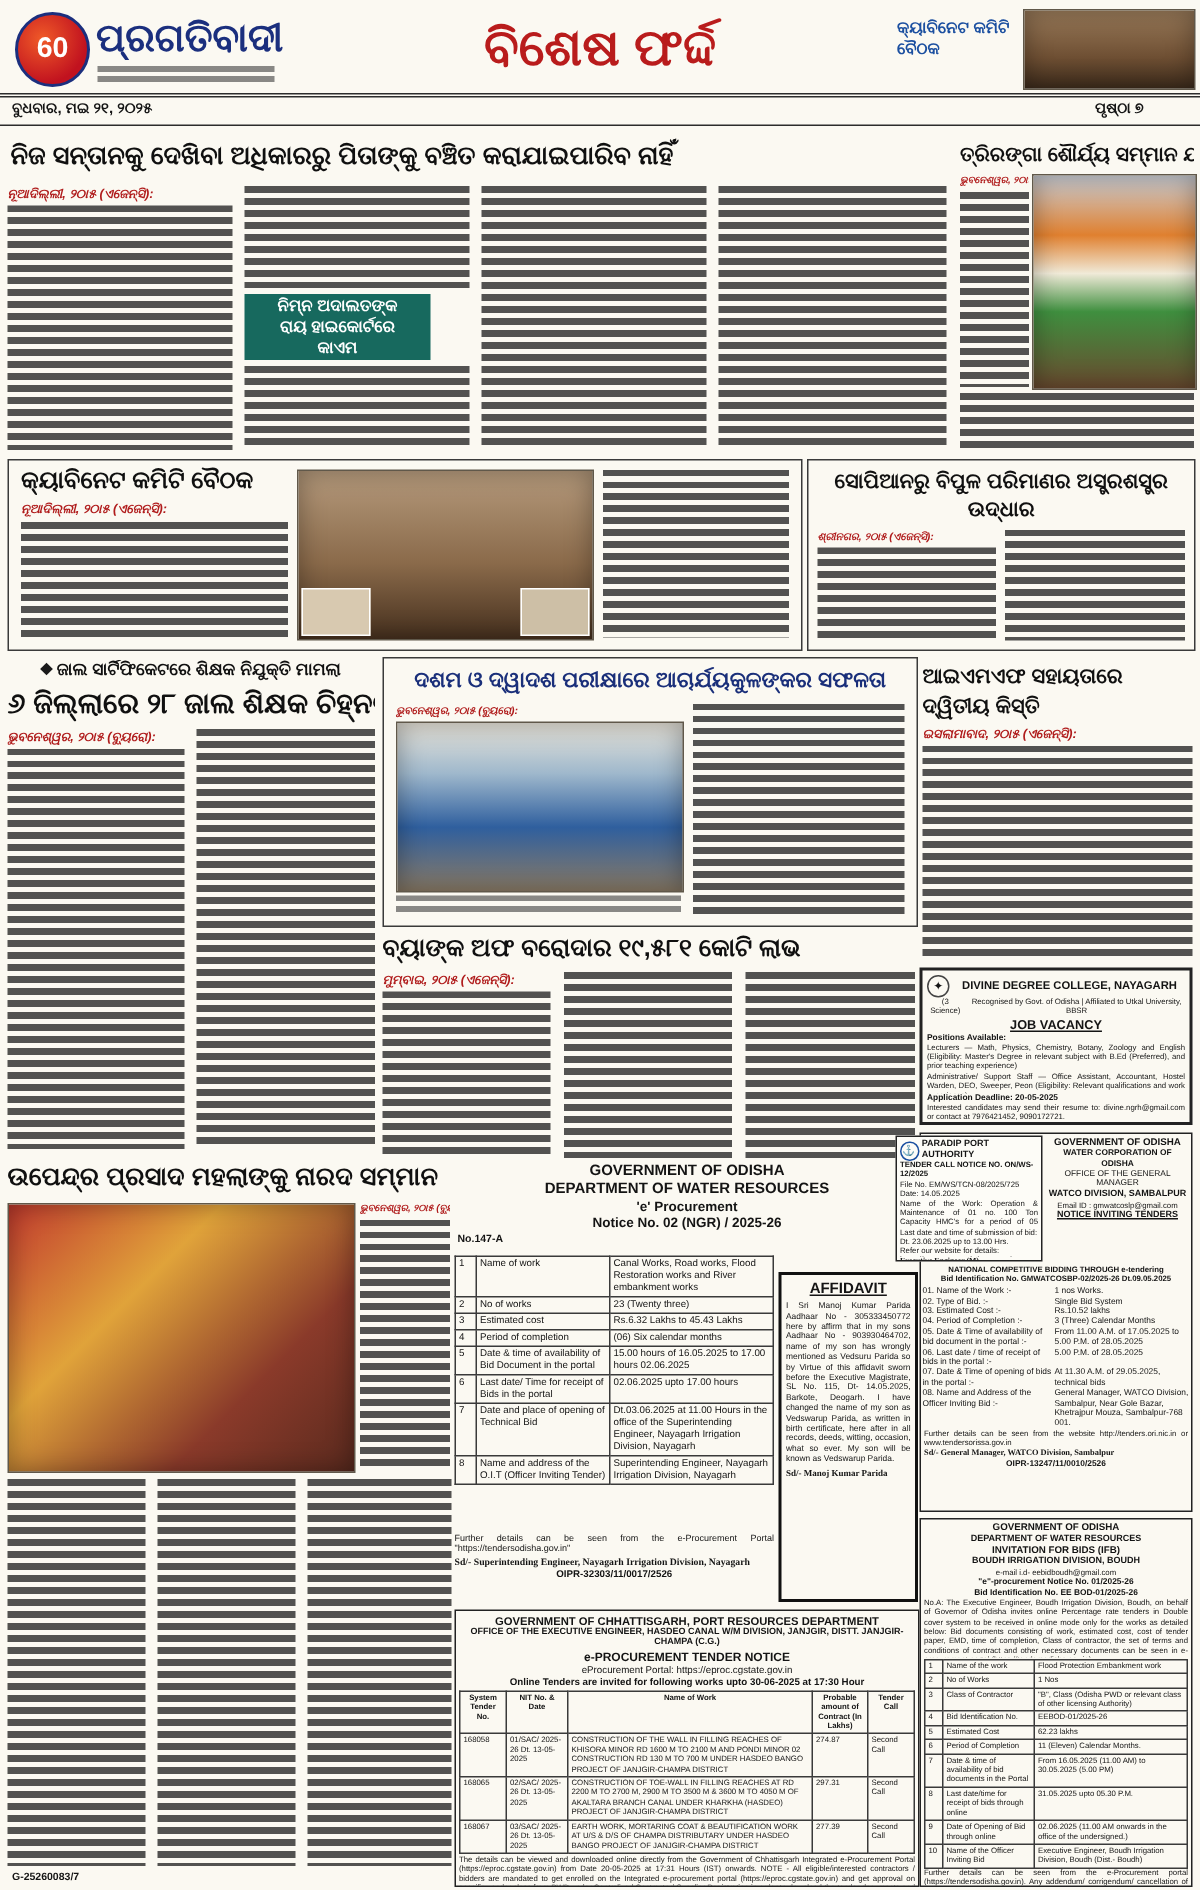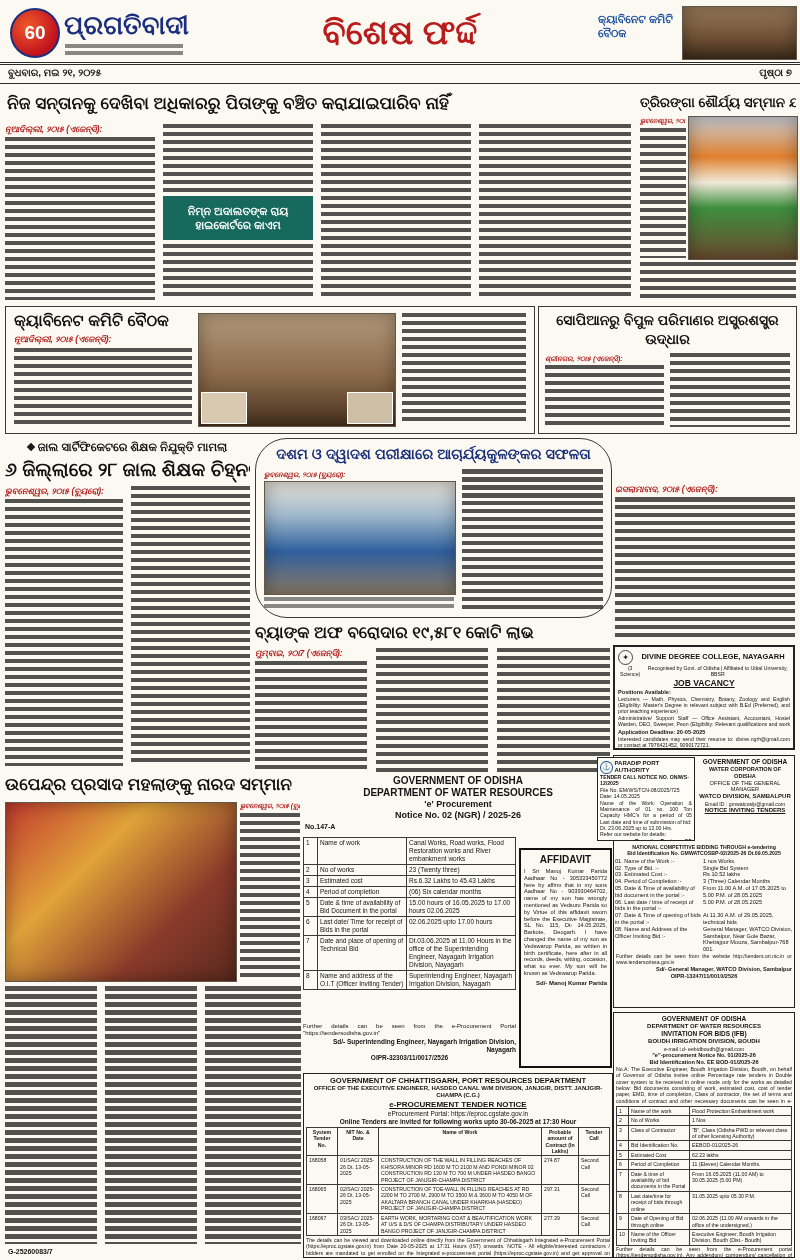--- a/index.html
+++ b/index.html
@@ -1,21 +1,21 @@
 <!DOCTYPE html>
 <html><head>
 <meta charset="utf-8">
 <style>
   html,body{margin:0;padding:0;background:#d8d4c8;}
   .page{position:relative;width:800px;height:1260px;background:#fbf9f2;margin:0 auto;
         font-family:"Liberation Sans",sans-serif;color:#141414;overflow:hidden;}
   .abs{position:absolute;}
   .b{font-weight:700;}
   .tc{text-align:center;}
-  .tr{text-align:right;}
+  .tr{text-align:left;font-family:Liberation Serif, serif;}
   .j{text-align:justify;}
   .clip{overflow:hidden;}
   .nw{white-space:nowrap;}
   .hl{font-weight:700;color:#101010;overflow:hidden;font-family:"Liberation Sans",sans-serif;}
   .byl{color:#b01c1c;font-weight:700;font-size:8.5px;line-height:11px;overflow:hidden;white-space:nowrap;font-style:italic;}
   .greek{background-image:repeating-linear-gradient(180deg,rgba(35,35,35,.78) 0px,rgba(35,35,35,.78) 4.5px,transparent 4.5px,transparent 8px);}
   .greek.lt{background-image:repeating-linear-gradient(180deg,rgba(60,60,60,.6) 0px,rgba(60,60,60,.6) 4px,transparent 4px,transparent 7px);}
   .box{border:1px solid #3a3a3a;background:#fbf9f2;}
   .photo{border:1px solid #60584a;box-shadow:inset 0 0 18px rgba(0,0,0,.35);}
   .rule-d{border-top:3px double #2c2c2c;height:0;}
@@ -50,21 +50,21 @@
 
   <div class="abs rule-d" style="left:0;top:62px;width:800px;"></div>
   <div class="abs b nw clip" style="left:8px;top:67px;width:260px;height:13px;font-size:10px;">ବୁଧବାର, ମଇ ୨୧, ୨୦୨୫</div>
   <div class="abs b nw clip tr" style="left:730px;top:67px;width:62px;height:13px;font-size:10px;">ପୃଷ୍ଠା ୭</div>
   <div class="abs rule-s" style="left:0;top:83px;width:800px;"></div>
 
   <div class="abs hl nw clip" style="left:7px;top:88px;width:632px;height:32px;font-size:17px;line-height:32px;">ନିଜ ସନ୍ତାନକୁ ଦେଖିବା ଅଧିକାରରୁ ପିତାଙ୍କୁ ବଞ୍ଚିତ କରାଯାଇପାରିବ ନାହିଁ</div>
   <div class="abs byl" style="left:5px;top:124px;width:150px;">ନୂଆଦିଲ୍ଲୀ, ୨୦ା୫ (ଏଜେନ୍ସି):</div>
   <div class="abs greek" style="left:5px;top:137px;width:150px;height:163px;"></div>
   <div class="abs greek" style="left:163px;top:124px;width:150px;height:68px;"></div>
-  <div class="abs teal tc clip" style="left:163px;top:196px;width:150px;height:44px;display:flex;align-items:center;justify-content:center;padding:18px;box-sizing:border-box;">
+  <div class="abs teal tc clip" style="left:163px;top:196px;width:124px;height:44px;display:flex;align-items:center;justify-content:center;padding:18px;box-sizing:border-box;">
     <span class="b" style="font-size:11px;line-height:14px;">ନିମ୍ନ ଅଦାଲତଙ୍କ ରାୟ ହାଇକୋର୍ଟରେ କାଏମ</span>
   </div>
   <div class="abs greek" style="left:163px;top:244px;width:150px;height:56px;"></div>
   <div class="abs greek" style="left:321px;top:124px;width:150px;height:176px;"></div>
   <div class="abs greek" style="left:479px;top:124px;width:152px;height:176px;"></div>
 
   <div class="abs hl nw clip" style="left:640px;top:93px;width:156px;height:20px;font-size:13.5px;line-height:20px;">ତ୍ରିରଙ୍ଗା ଶୌର୍ଯ୍ୟ ସମ୍ମାନ ଯାତ୍ରା</div>
   <div class="abs byl" style="left:640px;top:117px;width:46px;font-size:6.5px;line-height:8px;">ଭୁବନେଶ୍ୱର, ୨୦ା୫ (ବ୍ୟୁରୋ):</div>
   <div class="abs greek" style="left:640px;top:128px;width:46px;height:130px;"></div>
   <div class="abs photo" style="left:688px;top:116px;width:108px;height:142px;background:linear-gradient(180deg,#c9cdd4 0%,#e0802f 28%,#f0ead8 46%,#3f8f3f 64%,#6b4a2f 100%);"></div>
@@ -89,33 +89,34 @@
   </div>
 
   <div class="abs hl nw clip tc" style="left:5px;top:440px;width:245px;height:15px;font-size:11.5px;line-height:15px;">
     <span class="diamond"></span><span>ଜାଲ ସାର୍ଟିଫିକେଟରେ ଶିକ୍ଷକ ନିଯୁକ୍ତି ମାମଲା</span>
   </div>
   <div class="abs hl nw clip" style="left:5px;top:457px;width:245px;height:26px;font-size:19px;line-height:26px;">୬ ଜିଲ୍ଲାରେ ୨୮ ଜାଲ ଶିକ୍ଷକ ଚିହ୍ନଟ</div>
   <div class="abs byl" style="left:5px;top:486px;width:118px;">ଭୁବନେଶ୍ୱର, ୨୦ା୫ (ବ୍ୟୁରୋ):</div>
   <div class="abs greek" style="left:5px;top:499px;width:118px;height:267px;"></div>
   <div class="abs greek" style="left:131px;top:486px;width:119px;height:280px;"></div>
 
-  <div class="abs box" style="left:255px;top:438px;width:355px;height:178px;border-radius:32px;">
+  <div class="abs box" style="left:255px;top:438px;width:355px;height:178px;">
     <div class="abs hl nw clip tc" style="left:6px;top:4px;width:343px;height:22px;font-size:14.5px;line-height:22px;color:#1a2f7a;">ଦଶମ ଓ ଦ୍ୱାଦଶ ପରୀକ୍ଷାରେ ଆଚାର୍ଯ୍ୟକୁଳଙ୍କର ସଫଳତା</div>
     <div class="abs byl" style="left:8px;top:30px;width:150px;font-size:7px;">ଭୁବନେଶ୍ୱର, ୨୦ା୫ (ବ୍ୟୁରୋ):</div>
     <div class="abs photo" style="left:8px;top:42px;width:190px;height:112px;background:linear-gradient(180deg,#e8e4da 0%,#9fb8cc 30%,#2f5f9e 62%,#8a7b66 100%);"></div>
     <div class="abs greek lt" style="left:8px;top:158px;width:190px;height:13px;"></div>
     <div class="abs greek" style="left:206px;top:30px;width:141px;height:141px;"></div>
   </div>
 
+  <div class="abs hl clip" style="left:615px;top:440px;width:180px;height:40px;font-size:14px;line-height:20px;">ଆଇଏମଏଫ ସହାୟତାରେ ଦ୍ୱିତୀୟ କିସ୍ତି</div>
   <div class="abs byl" style="left:615px;top:484px;width:180px;">ଇସଲାମାବାଦ, ୨୦ା୫ (ଏଜେନ୍ସି):</div>
   <div class="abs greek" style="left:615px;top:497px;width:180px;height:141px;"></div>
 
   <div class="abs hl nw clip" style="left:255px;top:620px;width:355px;height:24px;font-size:16.5px;line-height:24px;">ବ୍ୟାଙ୍କ ଅଫ ବରୋଦାର ୧୯,୫୮୧ କୋଟି ଲାଭ</div>
-  <div class="abs byl" style="left:255px;top:648px;width:112px;">ମୁମ୍ବାଇ, ୨୦ା7 (ଏଜେନ୍ସି):</div>
+  <div class="abs byl" style="left:255px;top:648px;width:112px;">ମୁମ୍ବାଇ, ୨୦ା୫ (ଏଜେନ୍ସି):</div>
   <div class="abs greek" style="left:255px;top:661px;width:112px;height:111px;"></div>
   <div class="abs greek" style="left:376px;top:648px;width:112px;height:124px;"></div>
   <div class="abs greek" style="left:497px;top:648px;width:113px;height:124px;"></div>
 
   <div class="abs clip" style="left:613px;top:645px;width:182px;height:105px;border:2px solid #222;background:#fbf9f2;padding:3px;box-sizing:border-box;">
     <div style="display:flex;align-items:center;gap:3px;">
       <span class="circle" style="width:13px;height:13px;border:1px solid #444;font-size:8px;">✦</span>
       <span class="b tc" style="font-size:7.5px;line-height:8.5px;flex:1;">DIVINE DEGREE COLLEGE, NAYAGARH</span>
     </div>
     <div class="tc f5" style="display:flex;justify-content:center;gap:3px;">
@@ -324,29 +325,29 @@
     </tbody>
       </table>
     <div class="abs" style="left:0;top:248px;width:213px;">
       <div class="f6 j">Further details can be seen from the e-Procurement Portal "https://tendersodisha.gov.in"</div>
       <div class="b f65 tr">Sd/- Superintending Engineer, Nayagarh Irrigation Division, Nayagarh</div>
       <div class="b f65 tc">OIPR-32303/11/0017/2526</div>
     </div>
   </div>
 
   <div class="abs clip" style="left:519px;top:848px;width:93px;height:220px;border:2px solid #111;background:#fbf9f2;padding:3px;box-sizing:border-box;">
-    <div class="b tc" style="font-size:10px;line-height:13px;">AFFIDAVIT</div>
+    <div class="b tc" style="font-size:10px;line-height:13px;text-decoration:underline;">AFFIDAVIT</div>
     <div class="f55 j" style="margin-top:2px;">I Sri Manoj Kumar Parida Aadhaar No - 305333450772 here by affirm that in my sons Aadhaar No - 903930464702, name of my son has wrongly mentioned as Vedsuru Parida so by Virtue of this affidavit sworn before the Executive Magistrate, SL No. 115, Dt- 14.05.2025, Barkote, Deogarh. I have changed the name of my son as Vedswarup Parida, as written in birth certificate, here after in all records, deeds, witting, occasion, what so ever. My son will be known as Vedswarup Parida.</div>
     <div class="b f6 tr" style="margin-top:3px;">Sd/- Manoj Kumar Parida</div>
   </div>
 
   <div class="abs clip" style="left:303px;top:1073px;width:310px;height:185px;border:1px solid #222;background:#fbf9f2;padding:2px;box-sizing:border-box;">
     <div class="b tc" style="font-size:7.5px;line-height:9px;">GOVERNMENT OF CHHATTISGARH, PORT RESOURCES DEPARTMENT</div>
     <div class="b f6 tc">OFFICE OF THE EXECUTIVE ENGINEER, HASDEO CANAL W/M DIVISION, JANJGIR, DISTT. JANJGIR-CHAMPA (C.G.)</div>
-    <div class="b tc" style="font-size:8px;line-height:10px;text-decoration:underline;">e-PROCUREMENT TENDER NOTICE</div>
+    <div class="b tc" style="font-size:8px;line-height:10px;">e-PROCUREMENT TENDER NOTICE</div>
     <div class="f65 tc">eProcurement Portal: https://eproc.cgstate.gov.in</div>
     <div class="b f65 tc">Online Tenders are invited for following works upto 30-06-2025 at 17:30 Hour</div>
     <table class="nt f5" style="margin-top:1px;">
       <tbody>
           <tr>
         <th style="width:26px;text-align:center;">System Tender No.</th>
         <th style="width:36px;text-align:center;">NIT No. &amp; Date</th>
         <th style="text-align:center;">Name of Work</th>
         <th style="width:32px;text-align:center;">Probable amount of Contract (In Lakhs)</th>
         <th style="width:26px;text-align:center;">Tender Call</th>

